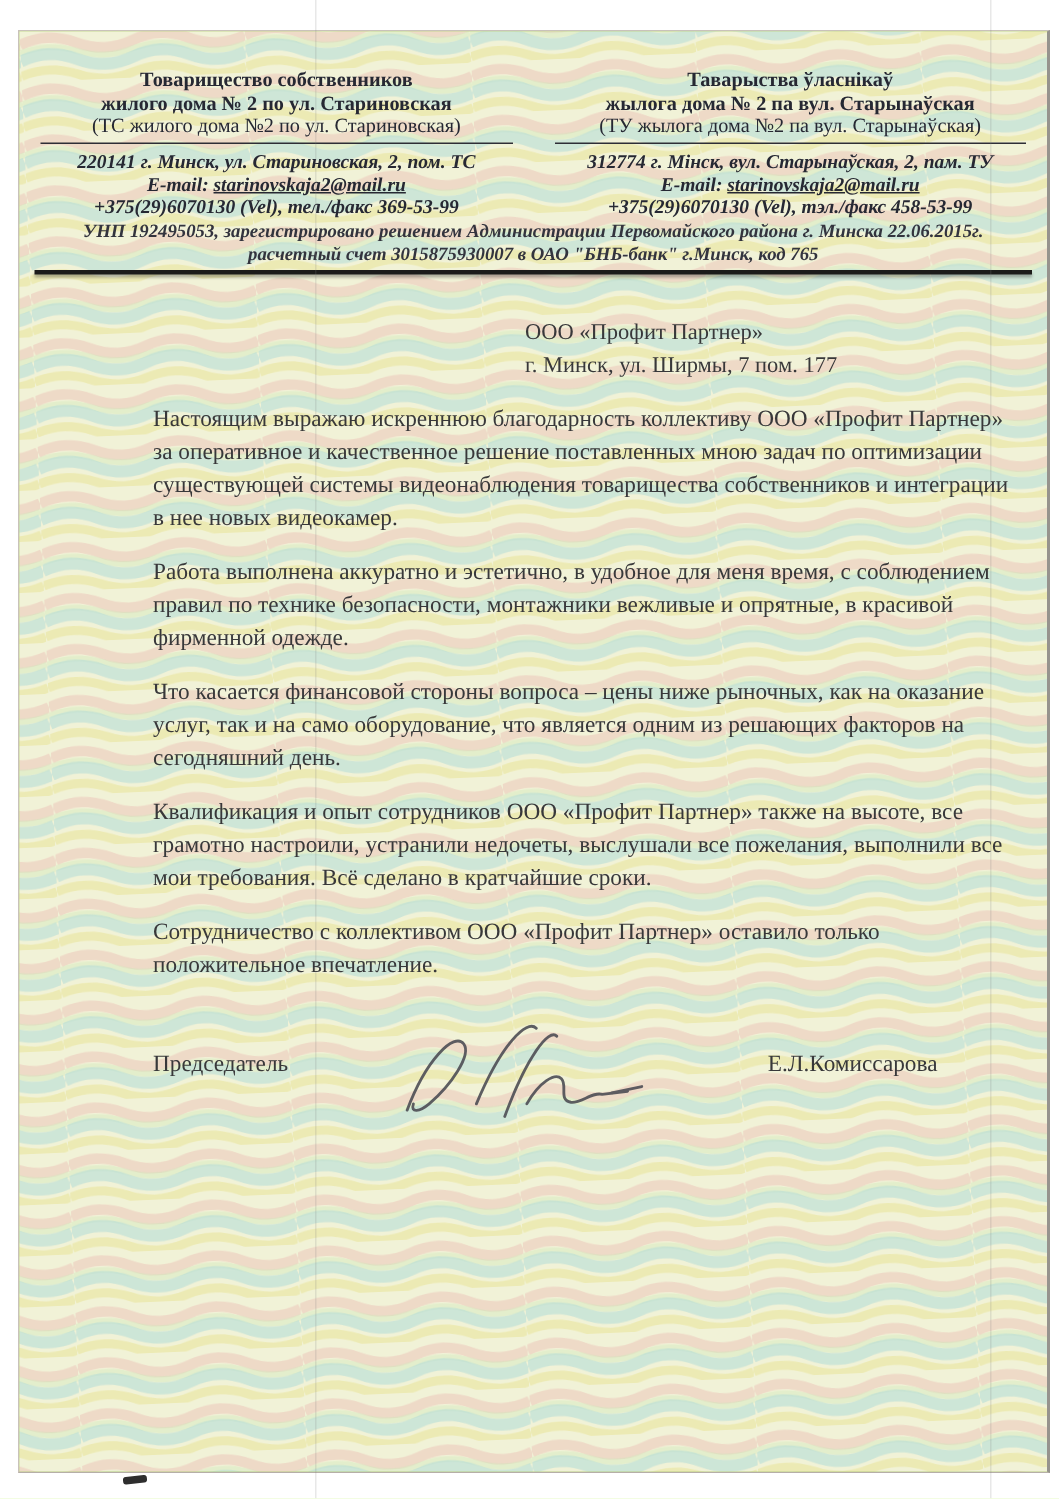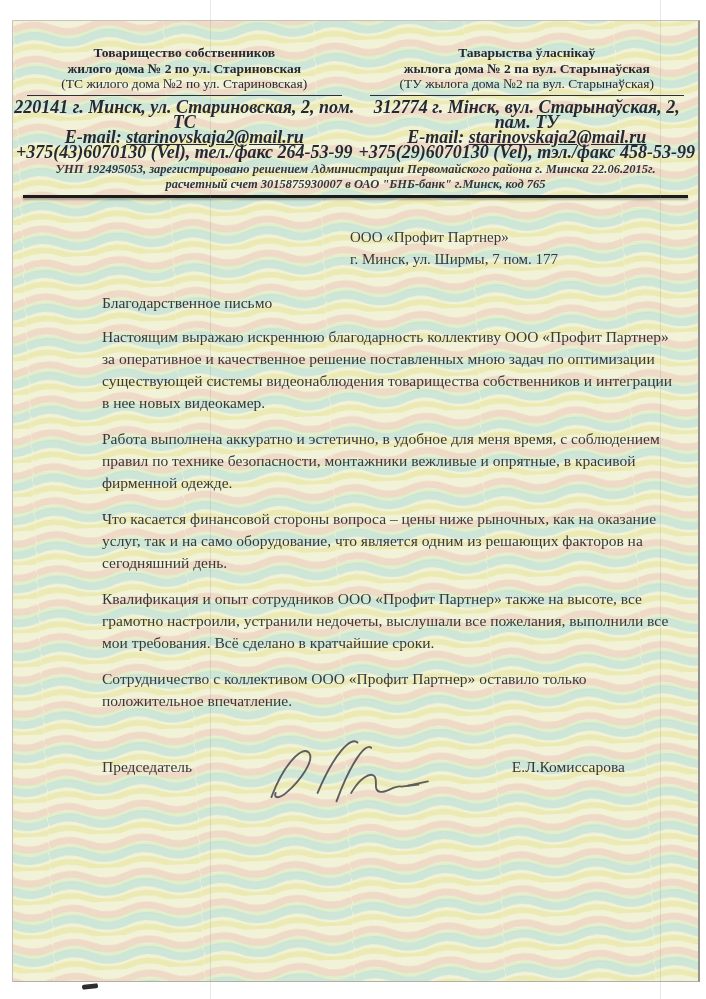--- a/index.html
+++ b/index.html
@@ -15,21 +15,21 @@
     border:1px solid #c9c2ba;border-right:2px solid #96938d;border-bottom:1px solid #b6afa7;
     box-sizing:border-box;background:#bef264;
   }
   .bg{position:absolute;left:0;top:0;width:100%;height:100%;opacity:.85;}
   .content{position:relative;z-index:1;width:100%;height:100%;}
   .letterhead{display:flex;margin-top:24px;color:#262833;}
   .col{width:50%;text-align:center;}
   .org{font-size:13.5px;line-height:15.5px;}
   .b{font-weight:bold;}
   .colrule{margin:3px 14px 4px;border-top:1.5px solid #2e2e36;}
-  .contact{font-weight:bold;font-style:italic;font-size:18px;line-height:15px;}
+  .contact{font-weight:bold;font-style:italic;font-size:13px;line-height:15px;}
   .u{text-decoration:underline;}
   .reg{margin-top:2px;text-align:center;font-weight:bold;font-style:italic;font-size:12.5px;line-height:15px;color:#33343e;}
   .rule-heavy{margin:3px 10px 0;height:3.5px;background:#1b1b1a;box-shadow:0 2px 2px rgba(40,40,40,.35);}
   .recipient{margin:28px 0 0 337px;font-size:15px;line-height:22px;color:#38383a;}
   .title{margin:24px 0 0 89px;font-size:15.5px;color:#38383a;}
   .para{margin:14px 0 0 89px;width:576px;font-size:15.5px;line-height:22px;color:#38383a;}
   .sig-row{
     display:flex;justify-content:space-between;align-items:flex-start;
     margin-top:46px;padding:0 73px 0 89px;font-size:15.5px;color:#38383a;gap:44px;
   }
@@ -60,21 +60,21 @@
     <div class="content">
 
       <div class="letterhead">
         <div class="col">
           <div class="org b">Товарищество собственников</div>
           <div class="org b">жилого дома № 2 по ул. Стариновская</div>
           <div class="org">(ТС жилого дома №2 по ул. Стариновская)</div>
           <div class="colrule"></div>
           <div class="contact">220141 г. Минск, ул. Стариновская, 2, пом. ТС</div>
           <div class="contact"><span>E-mail:</span> <span class="u">starinovskaja2@mail.ru</span></div>
-          <div class="contact">+375(43)6070130 (Vel), тел./факс 264-53-99</div>
+          <div class="contact">+375(29)6070130 (Vel), тел./факс 369-53-99</div>
         </div>
         <div class="col">
           <div class="org b">Таварыства ўласнікаў</div>
           <div class="org b">жылога дома № 2 па вул. Старынаўская</div>
           <div class="org">(ТУ жылога дома №2 па вул. Старынаўская)</div>
           <div class="colrule"></div>
           <div class="contact">312774 г. Мінск, вул. Старынаўская, 2, пам. ТУ</div>
           <div class="contact"><span>E-mail:</span> <span class="u">starinovskaja2@mail.ru</span></div>
           <div class="contact">+375(29)6070130 (Vel), тэл./факс 458-53-99</div>
         </div>
@@ -85,21 +85,20 @@
         <div>расчетный счет 3015875930007 в ОАО "БНБ-банк" г.Минск, код 765</div>
       </div>
 
       <div class="rule-heavy"></div>
 
       <div class="recipient">
         <div>ООО «Профит Партнер»</div>
         <div>г. Минск, ул. Ширмы, 7 пом. 177</div>
       </div>
 
-      <div class="title">Благодарственное письмо</div>
 
       <p class="para">Настоящим выражаю искреннюю благодарность коллективу ООО «Профит Партнер» за оперативное и качественное решение поставленных мною задач по оптимизации существующей системы видеонаблюдения товарищества собственников и интеграции в нее новых видеокамер.</p>
       <p class="para">Работа выполнена аккуратно и эстетично, в удобное для меня время, с соблюдением правил по технике безопасности, монтажники вежливые и опрятные, в красивой фирменной одежде.</p>
       <p class="para">Что касается финансовой стороны вопроса – цены ниже рыночных, как на оказание услуг, так и на само оборудование, что является одним из решающих факторов на сегодняшний день.</p>
       <p class="para">Квалификация и опыт сотрудников ООО «Профит Партнер» также на высоте, все грамотно настроили, устранили недочеты, выслушали все пожелания, выполнили все мои требования. Всё сделано в кратчайшие сроки.</p>
       <p class="para">Сотрудничество с коллективом ООО «Профит Партнер» оставило только положительное впечатление.</p>
 
       <div class="sig-row">
         <div class="sig-role">Председатель</div>
         <svg class="sig" viewBox="0 0 160 80" xmlns="http://www.w3.org/2000/svg">

